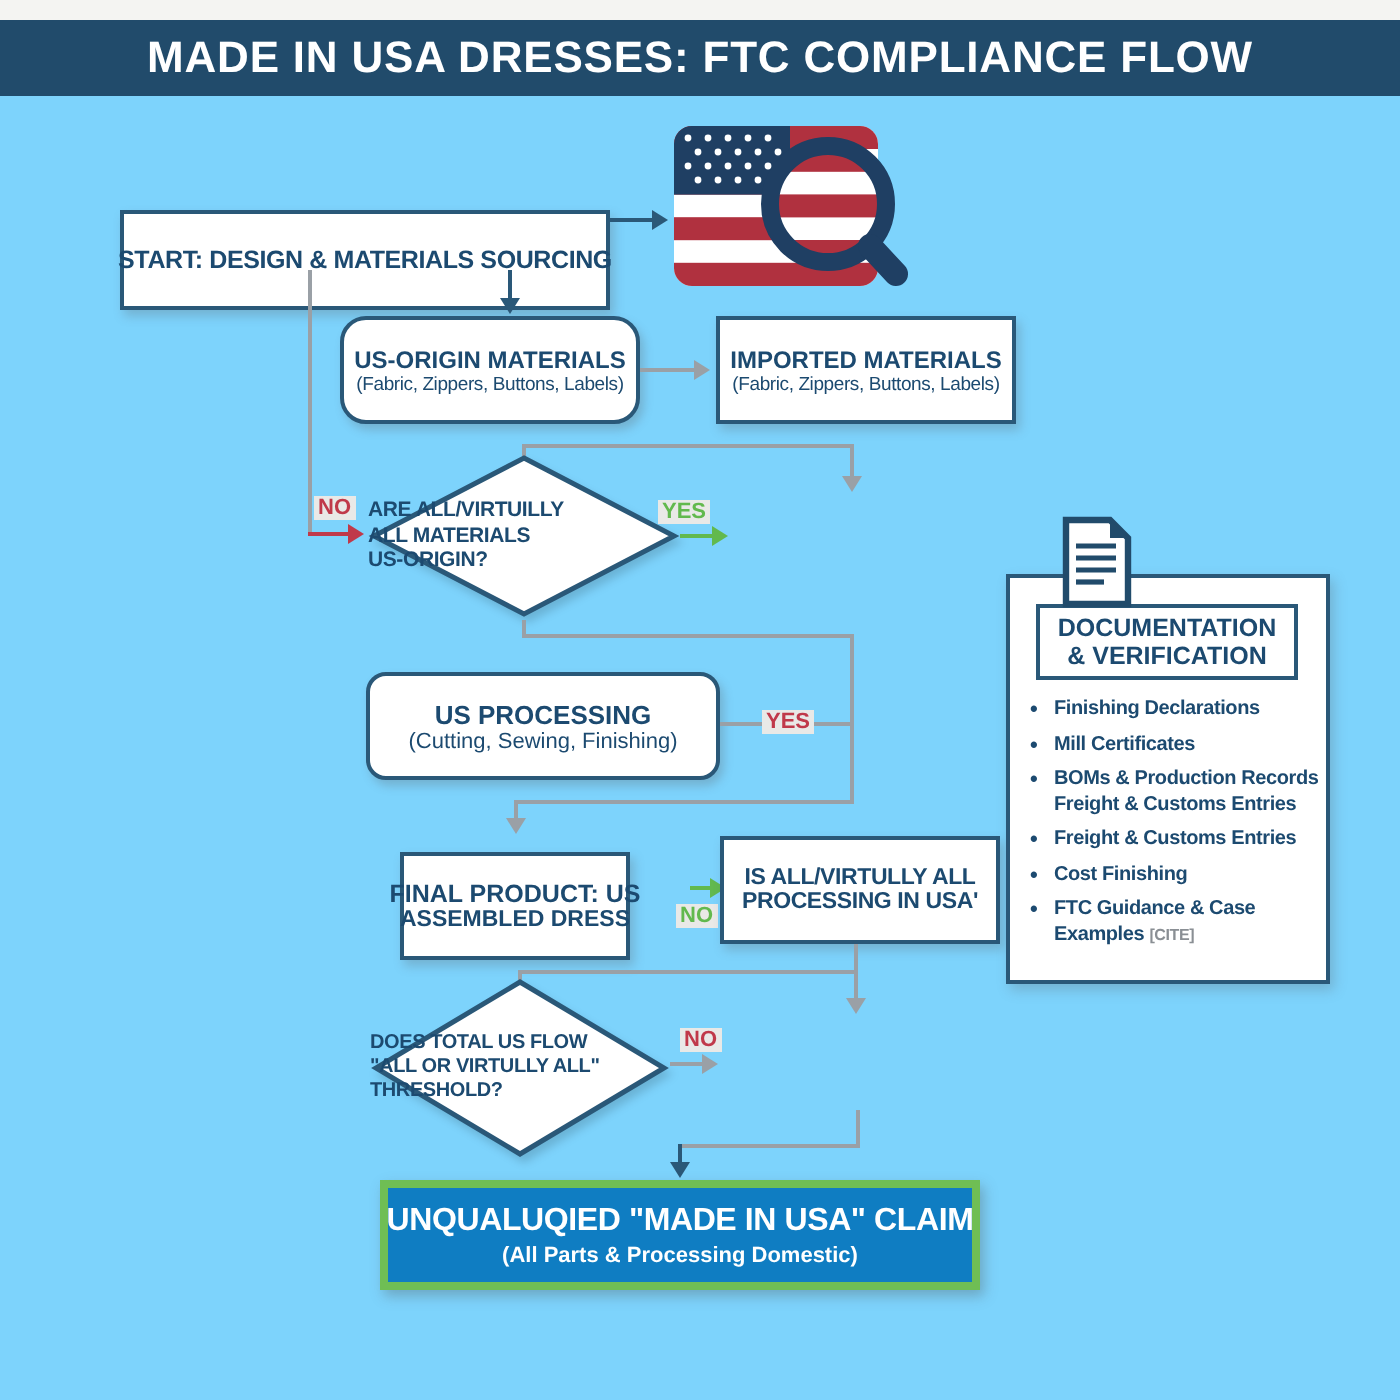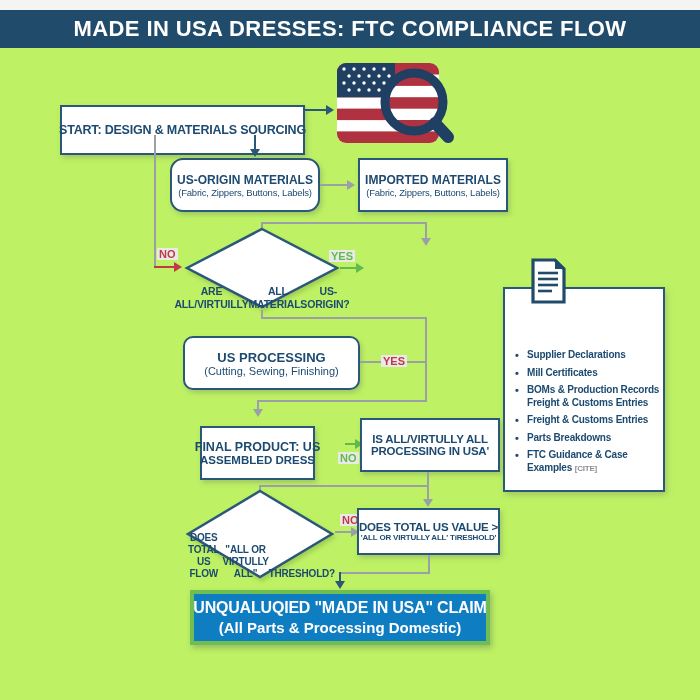--- a/index.html
+++ b/index.html
@@ -1,16 +1,16 @@
 <!DOCTYPE html>
 <html><head>
 <meta charset="utf-8">
 <style>
   html,body{margin:0;padding:0;background:#dcdcda;}
-  .canvas{position:relative;width:700px;height:700px;background:#bef264;overflow:hidden;
+  .canvas{position:relative;width:700px;height:700px;background:#7dd3fc;overflow:hidden;
           font-family:"Liberation Sans",sans-serif;color:#1c4a70;}
   .topstrip{position:absolute;left:0;top:0;width:700px;height:10px;background:#f4f4f2;}
   .titlebar{position:absolute;left:0;top:10px;width:700px;height:38px;background:#214b6b;
             display:flex;align-items:center;justify-content:center;}
   .titlebar h1{margin:0;font-size:22px;font-weight:bold;color:#fff;letter-spacing:.4px;white-space:nowrap;}
 
   .box{position:absolute;background:#fff;border:2px solid #2a5878;box-sizing:border-box;
        display:flex;flex-direction:column;align-items:center;justify-content:center;
        text-align:center;box-shadow:2px 3px 5px rgba(90,95,100,.28);}
   .b-title{font-weight:bold;white-space:nowrap;}
@@ -25,29 +25,29 @@
   .arr.d{border-left:5px solid transparent;border-right:5px solid transparent;border-top:8px solid #9aa0a6;}
   .arr.r.navy{border-left-color:#2a5878;} .arr.d.navy{border-top-color:#2a5878;}
   .arr.r.red{border-left-color:#c0394a;}
   .arr.r.green{border-left-color:#62b94e;}
 
   .lbl{position:absolute;font-size:11px;font-weight:bold;background:#e9e9e7;padding:0 2px;line-height:12px;}
   .lbl.red{color:#c0394a;} .lbl.green{color:#62b94e;}
 
   .diamond{position:absolute;}
   .diamond svg{filter:drop-shadow(2px 3px 2px rgba(0,0,0,.15));}
-  .dtext{position:absolute;display:flex;flex-direction:row;align-items:flex-end;justify-content:center;
+  .dtext{position:absolute;display:flex;flex-direction:column;align-items:flex-start;justify-content:center;
          text-align:center;font-weight:bold;font-size:10.5px;line-height:12.5px;letter-spacing:-.2px;}
 
   .claim{position:absolute;left:190px;top:590px;width:300px;height:55px;background:#0f7dc2;
          border:4px solid #6fbe54;box-sizing:border-box;display:flex;flex-direction:column;
          align-items:center;justify-content:center;color:#fff;text-align:center;
          box-shadow:2px 3px 6px rgba(80,85,90,.35);}
   .claim .c1{font-size:16px;font-weight:bold;letter-spacing:-.2px;white-space:nowrap;}
-  .claim .c2{font-size:15px;font-weight:bold;margin-top:2px;white-space:nowrap;}
+  .claim .c2{font-size:11px;font-weight:bold;margin-top:2px;white-space:nowrap;}
 
   .docpanel{position:absolute;left:503px;top:287px;width:162px;height:205px;background:#fff;
             border:2px solid #2a5878;box-sizing:border-box;box-shadow:2px 3px 6px rgba(90,95,100,.28);}
   .doc-titlebox{position:absolute;left:13px;top:13px;width:131px;height:38px;border:2px solid #2a5878;
                 box-sizing:border-box;display:flex;flex-direction:column;align-items:center;justify-content:center;}
   .doc-titlebox div{font-size:12.5px;font-weight:bold;line-height:14px;}
   .doclist{position:absolute;left:10px;top:60px;margin:0;padding:0;list-style:none;width:148px;}
   .doclist li{display:flex;margin-bottom:5px;font-size:10px;font-weight:bold;line-height:12.5px;letter-spacing:-.2px;}
   .doclist .bullet{width:12px;flex:0 0 12px;font-size:11px;}
   .doclist .li-body{display:flex;flex-direction:column;text-align:left;}
@@ -212,41 +212,41 @@
   <div class="dtext" style="left:185px;top:488px;width:150px;height:92px;font-size:10px;line-height:12px;">
     <div>DOES TOTAL US FLOW</div>
     <div>"ALL OR VIRTULLY ALL"</div>
     <div>THRESHOLD?</div>
   </div>
 
   <div class="line" style="left:335px;top:531px;width:19px;height:2px;"></div>
   <div class="arr r" style="left:351px;top:527px;"></div>
   <div class="lbl red" style="left:340px;top:514px;">NO</div>
 
-  <div class="box" style="left:357px;top:508px;width:143px;height:47px;">
-    <div class="b-title" style="font-size:11.5px;letter-spacing:-.2px;">DOES TOTAL US VALUE &gt;</div>
-    <div class="b-title" style="font-size:8px;letter-spacing:-.2px;">'ALL OR VIRTULLY ALL' TíRESHOLD'</div>
-  </div>
 
   <div class="line" style="left:428px;top:555px;width:2px;height:19px;"></div>
   <div class="line" style="left:339px;top:572px;width:91px;height:2px;"></div>
   <div class="line navy" style="left:339px;top:572px;width:2px;height:10px;"></div>
   <div class="arr d navy" style="left:335px;top:581px;"></div>
 
   <div class="claim">
     <div class="c1">UNQUALUQIED "MADE IN USA" CLAIM</div>
     <div class="c2">(All Parts &amp; Processing Domestic)</div>
   </div>
 
   <div class="docpanel">
+    <div class="doc-titlebox">
+      <div>DOCUMENTATION</div>
+      <div>&amp; VERIFICATION</div>
+    </div>
     <ul class="doclist">
         <li>
           <span class="bullet">•</span>
           <span class="li-body">
-            <span class="li-main">Supplier Declarations</span>
+            <span class="li-main">Finishing Declarations</span>
           </span>
         </li>
         <li>
           <span class="bullet">•</span>
           <span class="li-body">
             <span class="li-main">Mill Certificates</span>
           </span>
         </li>
         <li>
           <span class="bullet">•</span>
@@ -257,21 +257,21 @@
         </li>
         <li>
           <span class="bullet">•</span>
           <span class="li-body">
             <span class="li-main">Freight &amp; Customs Entries</span>
           </span>
         </li>
         <li>
           <span class="bullet">•</span>
           <span class="li-body">
-            <span class="li-main">Parts Breakdowns</span>
+            <span class="li-main">Cost Finishing</span>
           </span>
         </li>
         <li>
           <span class="bullet">•</span>
           <span class="li-body">
             <span class="li-main">FTC Guidance &amp; Case Examples <span class="cite">[CITE]</span></span>
           </span>
         </li>
       </ul>
   </div>

